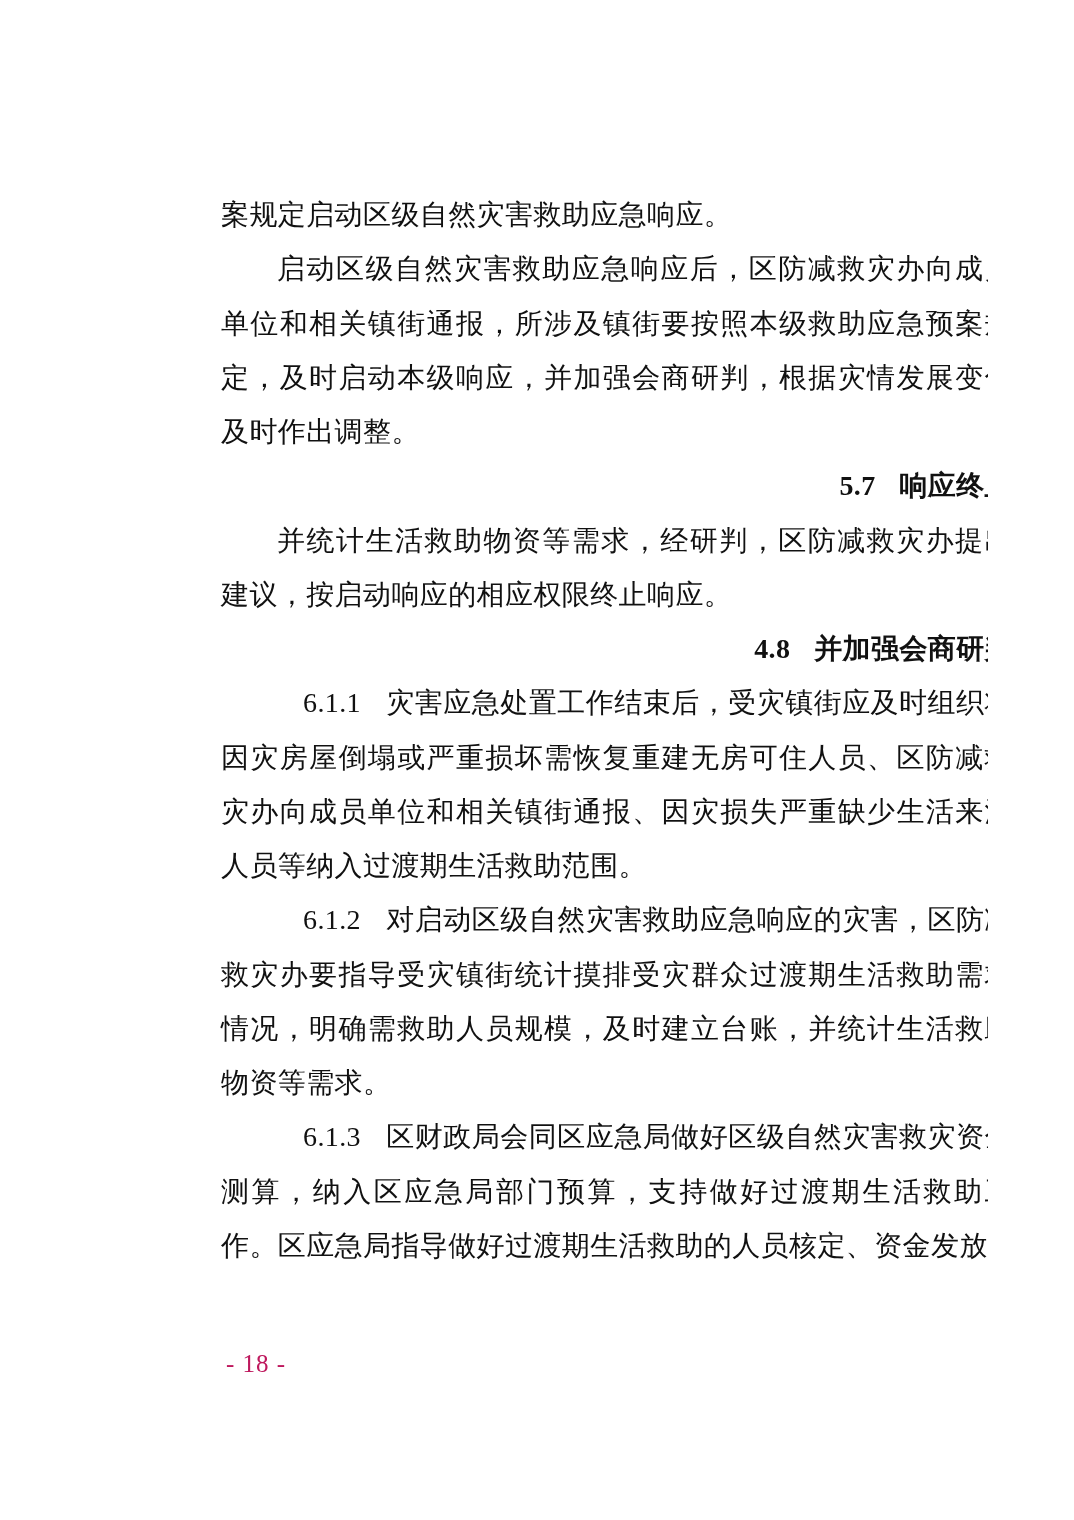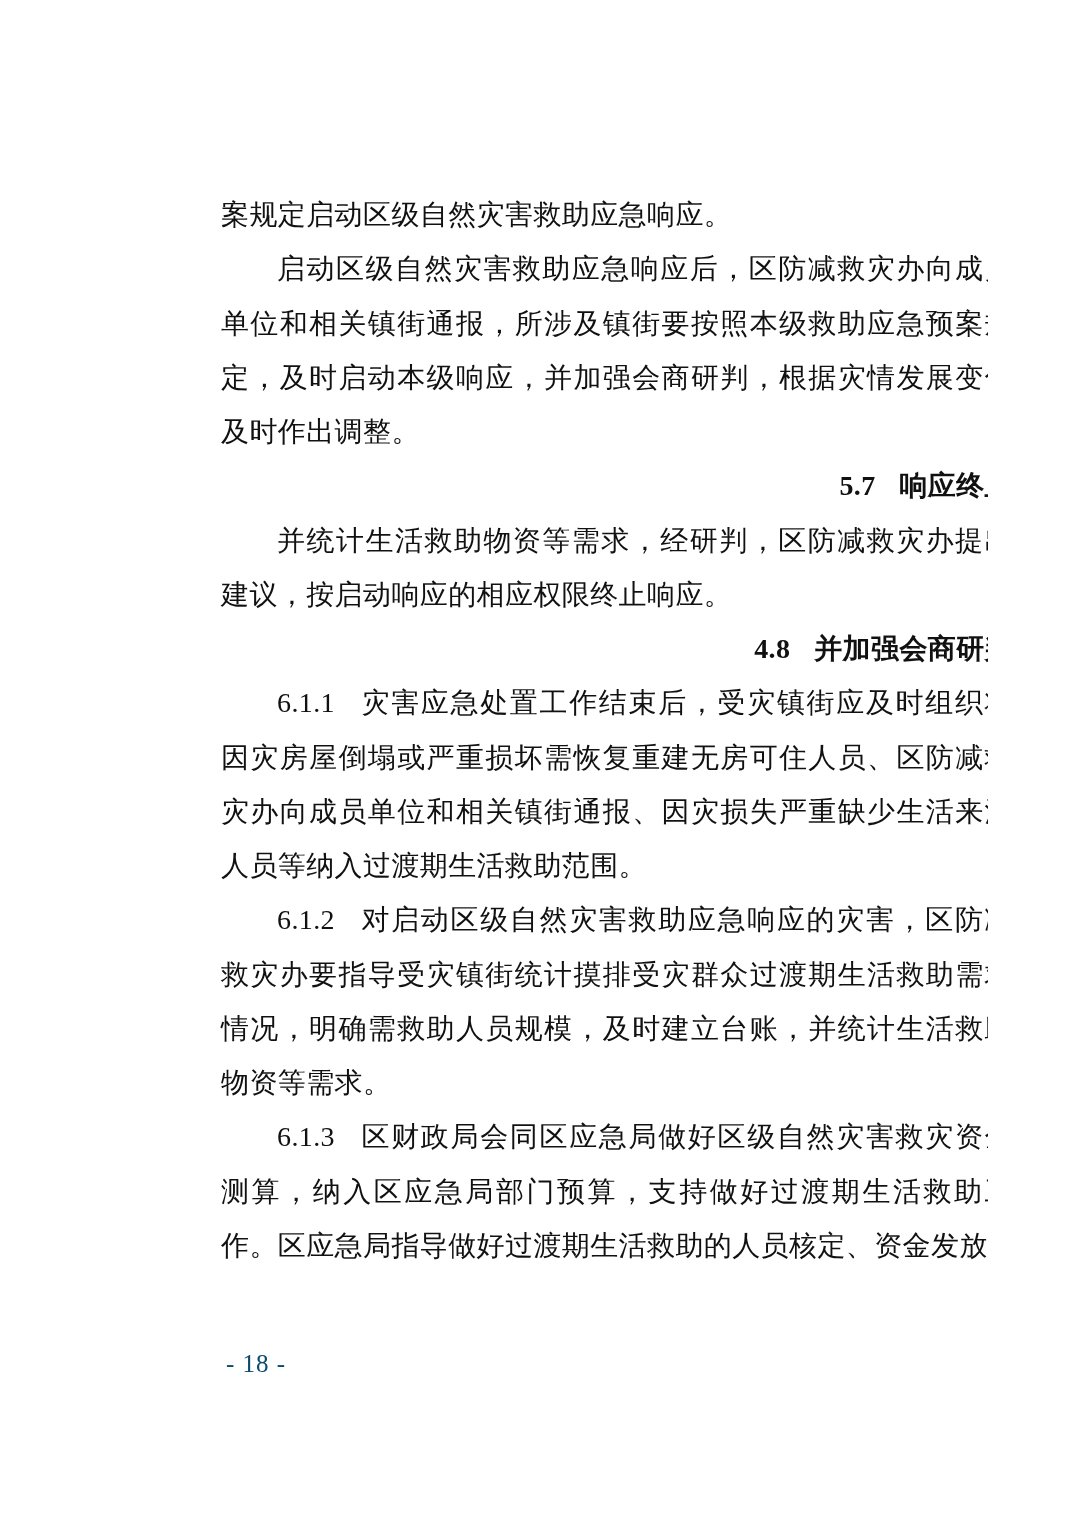--- a/index.html
+++ b/index.html
@@ -33,20 +33,21 @@
   p.body-par {
     text-align: justify;
     text-justify: inter-character;
   }
   p.indent {
     text-indent: 2em;
   }
   p.body-par .par-num {
     margin-right: 0.9em;
     letter-spacing: 0.4px;
+    margin-left: 26px;
   }
   p.heading-2 {
     font-weight: bold;
     text-indent: 2em;
     text-align: right;
   }
   p.heading-2 .h-num {
     margin-right: 0.85em;
   }
   p.heading-1 {
@@ -59,21 +60,21 @@
     font-family: "Liberation Serif", "DejaVu Serif", serif;
     margin-right: 1.1em;
   }
   .footer {
     position: absolute;
     left: 140px;
     top: 1348px;
     font-size: 25px;
     line-height: 32px;
     letter-spacing: 1px;
-    color: #0c4a6e;
+    color: #be185d;
   }
 </style>
 </head>
 <body>
 
 <div class="page">
   <div class="content">
 
     <p class="body-par">案规定启动区级自然灾害救助应急响应。</p>
 

